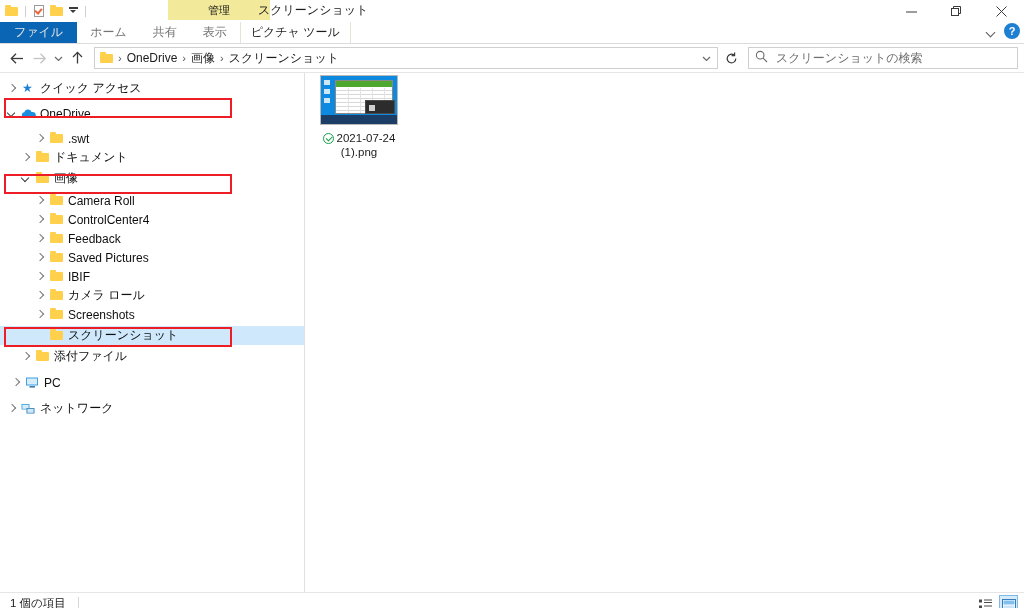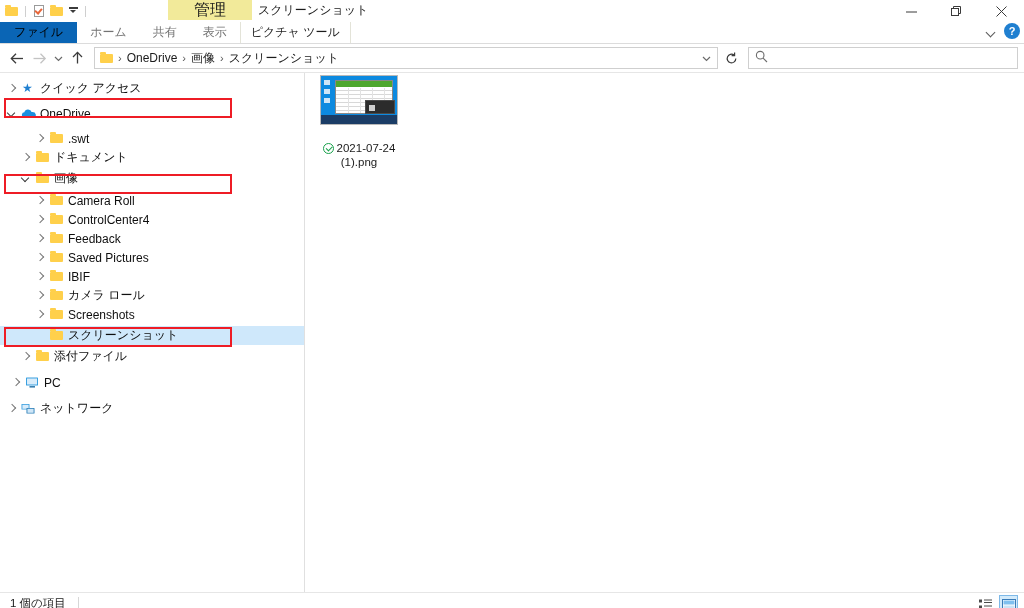--- a/index.html
+++ b/index.html
@@ -47,24 +47,24 @@
   .qat-dd:after {
     content: ""; position: absolute; left: 3px; top: 7px;
     border-left: 3.5px solid transparent; border-right: 3.5px solid transparent;
     border-top: 3.5px solid #3b3b3b;
   }
   .qat-dd:before {
     content: ""; position: absolute; left: 2px; top: 4px; width: 9px; height: 1.5px; background: #3b3b3b;
   }
 
   .ctx-head {
-    position: absolute; left: 168px; top: 0; width: 84px; height: 20px;
+    position: absolute; left: 168px; top: 0; width: 102px; height: 20px;
     background: #f2ea9a;
     display: flex; align-items: center; justify-content: center;
-    font-size: 16px; color: #1b1b1b;
+    font-size: 11px; color: #1b1b1b;
   }
   .win-title {
     position: absolute; left: 258px; top: 0; height: 20px;
     display: flex; align-items: center;
     font-size: 12px; color: #1b1b1b;
   }
 
   .wincontrols { position: absolute; right: 0; top: 0; display: flex; height: 22px; }
   .wc {
     width: 45px; height: 22px;
@@ -79,21 +79,21 @@
     height: 21px;
     background: #ffffff;
     display: flex;
     align-items: flex-end;
   }
   .tab {
     height: 21px; padding: 0 13px;
     display: flex; align-items: center; justify-content: center;
     font-size: 12px; color: #737373; white-space: nowrap;
   }
-  .tab.file { background: #0a65b5; color: #000000; padding: 3px 14px; }
+  .tab.file { background: #0a65b5; color: #e5e5e5; padding: 3px 14px; }
   .tab.ctx {
     background: #ffffff; color: #1b1b1b;
     border-left: 1px solid #e3e3d8; border-right: 1px solid #e3e3d8;
     padding: 0 10px;
   }
   .ribbon-right { position: absolute; right: 4px; top: 1px; display: flex; align-items: center; gap: 6px; }
   .chev-sm { width: 14px; height: 14px; position: relative; }
   .chev-sm:after {
     content: ""; position: absolute; left: 3px; top: 5px; width: 6px; height: 6px;
     border-left: 1.4px solid #5a5a5a; border-bottom: 1.4px solid #5a5a5a;
@@ -252,21 +252,21 @@
   }
   .thumb .tb-pop:after {
     content:""; position:absolute; left: 3px; top: 4px; width: 6px; height: 6px; background: #cfcfcf;
   }
   .fname {
     margin-top: 6px;
     font-size: 11.5px; color: #1b1b1b;
     text-align: center; line-height: 14px;
     white-space: nowrap;
   }
-  .fname .line1 { display: flex; align-items: center; justify-content: center; gap: 3px; margin-top: 10px; }
+  .fname .line1 { display: flex; align-items: center; justify-content: center; gap: 3px; }
   .sync-ico {
     width: 11px; height: 11px; border-radius: 50%;
     border: 1.4px solid #17a04a;
     position: relative; flex: 0 0 11px;
   }
   .sync-ico:after {
     content: ""; position: absolute; left: 2px; top: 2.5px;
     width: 5px; height: 2.5px;
     border-left: 1.4px solid #17a04a; border-bottom: 1.4px solid #17a04a;
     transform: rotate(-45deg);
@@ -399,20 +399,21 @@
       </svg>
     </div>
 
     <div class="searchbox">
       <span>
         <svg width="13" height="13" viewBox="0 0 13 13">
           <circle cx="5.2" cy="5.2" r="3.8" fill="none" stroke="#6d6d6d" stroke-width="1.1"></circle>
           <line x1="8.1" y1="8.1" x2="12" y2="12" stroke="#6d6d6d" stroke-width="1.1"></line>
         </svg>
       </span>
+      <span class="search-ph">スクリーンショットの検索</span>
     </div>
   </div>
 
   <div class="body">
 
     <div class="navpane">
 
       <div class="tnode" style="padding-left:4px">
         <span class="tw collapsed"></span>
         <span class="ticon">

